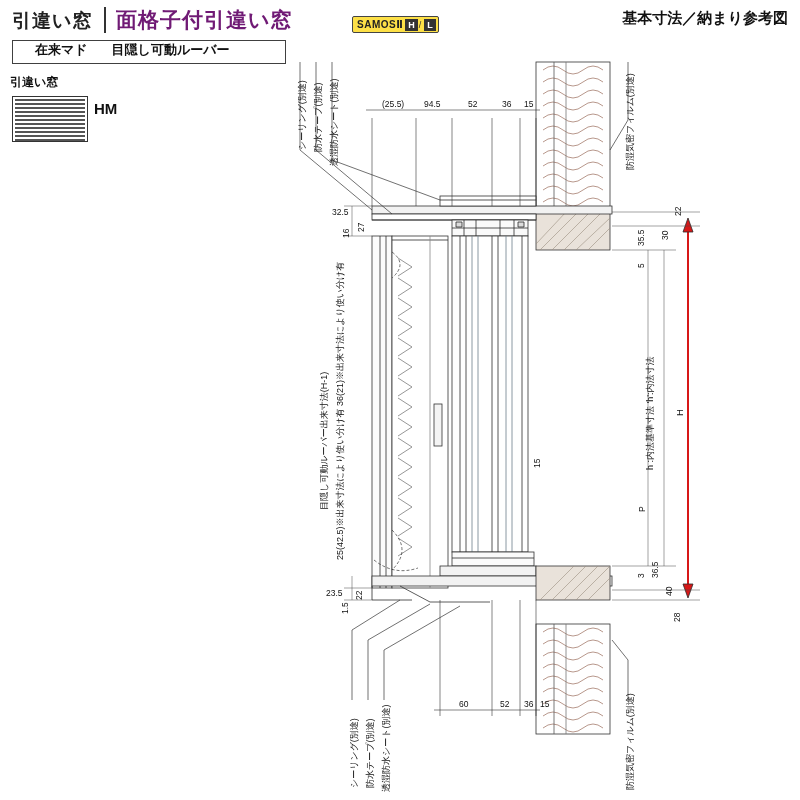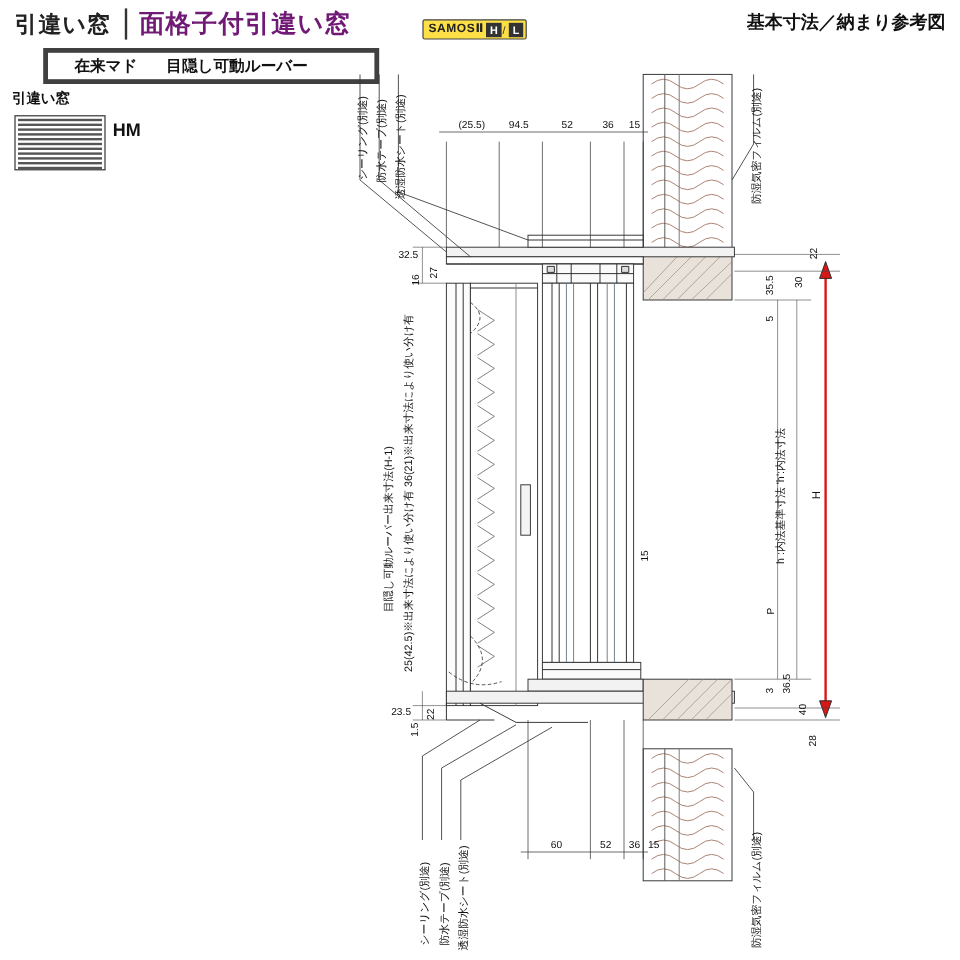--- a/index.html
+++ b/index.html
@@ -38,21 +38,21 @@
     font-weight:bold;padding:0 3px;margin-left:2px;line-height:12px;
   }
   .samos-sep{font-size:9px;color:#333;margin:0 1px;}
   .hdr-right{
     position:absolute;right:4px;top:3px;font-size:15px;font-weight:bold;color:#111;
   }
 
   
   .subbox{
     position:absolute;left:12px;top:40px;width:272px;height:22px;
-    border:4px solid #404040;display:flex;align-items:center;margin-left:24px;
+    border:1px solid #404040;display:flex;
   }
   .subbox span{font-size:13px;font-weight:bold;color:#111;}
   .sub1{margin-left:22px;}
   .sub2{margin-left:24px;}
 
   
   .lbl-section{
     position:absolute;left:10px;top:74px;font-size:12px;font-weight:bold;color:#111;
   }
   .louver-thumb{

